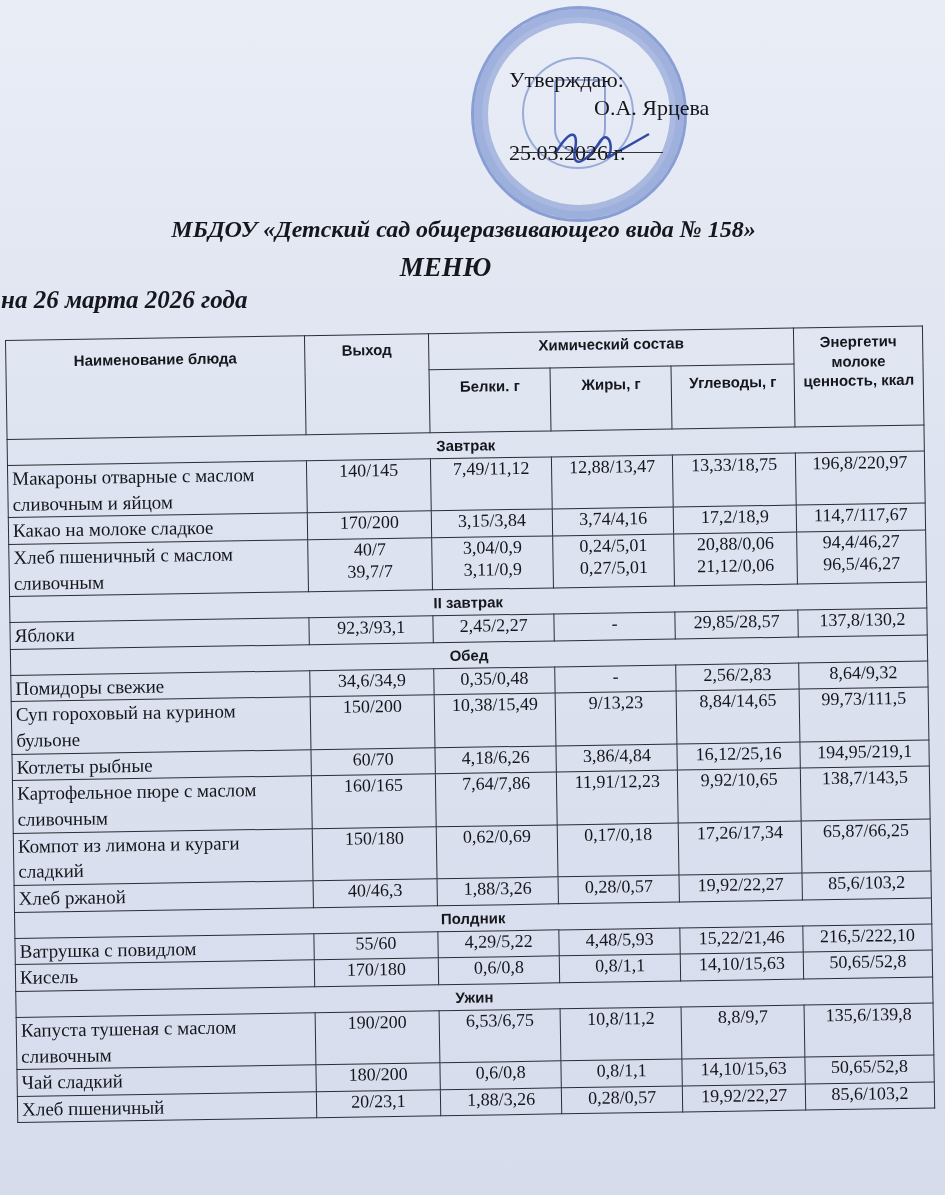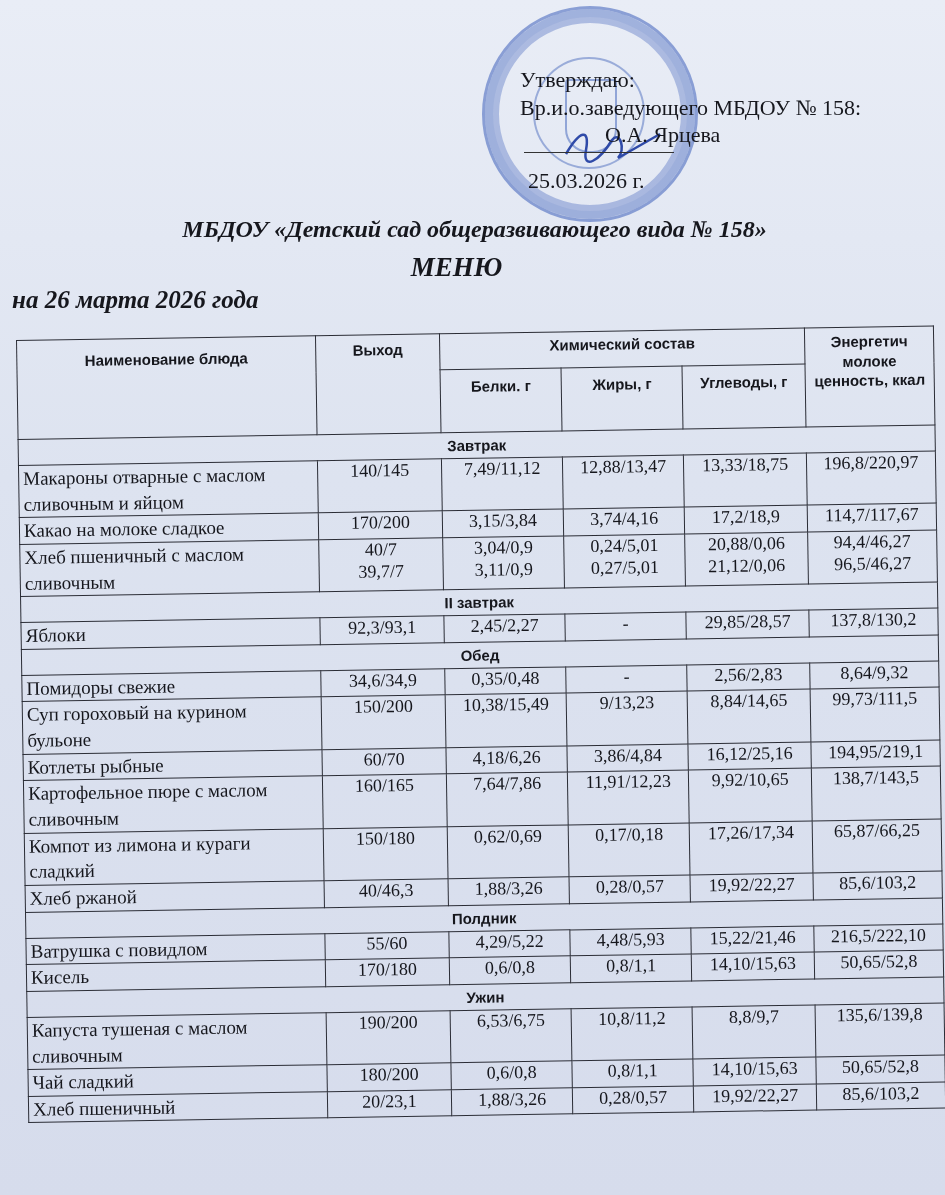--- a/index.html
+++ b/index.html
@@ -3,28 +3,28 @@
 <meta charset="utf-8">
 <style>
   html, body { margin: 0; padding: 0; }
   body {
     width: 945px; height: 1195px; overflow: hidden;
     background: linear-gradient(180deg, #e9edf6 0%, #dde3f0 40%, #d6dcec 100%);
     font-family: "Liberation Serif", "DejaVu Serif", serif;
     color: #16171d;
     position: relative;
   }
-  .sheet { position: absolute; left: 12px; top: 0; width: 803px; height: 1195px; }
+  .sheet { position: absolute; left: 1px; top: 0; width: 803px; height: 1195px; }
   
   .approve { position: absolute; left: 508px; top: 66px; font-size: 22px; line-height: 1.25; }
   .approve div { white-space: nowrap; }
   .approve .l1 { margin-left: 0; }
   .approve .l2 { margin-left: 0; }
   .approve .l3 { margin-left: 85px; }
-  .approve .l4 { margin-left: 8px; margin-top: 18px; }
+  .approve .l4 { margin-left: 0; margin-top: 18px; }
   .sig-line { position: absolute; left: 512px; top: 152px; width: 150px; border-top: 1px solid #333; }
   
   .stamp {
     position: absolute; left: 470px; top: 6px; width: 210px; height: 210px;
     border-radius: 50%; border: 3px solid rgba(60,95,185,0.55);
     box-shadow: inset 0 0 0 8px rgba(60,95,185,0.10), inset 0 0 0 14px rgba(60,95,185,0.35);
   }
   .stamp .inner {
     position: absolute; left: 48px; top: 48px; width: 108px; height: 108px;
     border-radius: 50%; border: 2px solid rgba(60,95,185,0.45);
@@ -65,21 +65,20 @@
     <div class="inner"></div>
     <div class="emblem"></div>
   </div>
 
   <svg class="signature" width="110" height="50">
     <path d="M6 34 C 20 10, 30 8, 26 30 S 40 40, 52 20 C 60 10, 66 30, 58 38 L 100 14" fill="none" stroke="#2f4aa8" stroke-width="2.5"></path>
   </svg>
 
   <div class="approve">
     <div class="l1">Утверждаю:</div>
-    <div class="l2">Вр.и.о.заведующего МБДОУ № 158:</div>
     <div class="l3">О.А. Ярцева</div>
     <div class="l4">25.03.2026 г.</div>
   </div>
   <div class="sig-line"></div>
 
   <div class="org">МБДОУ «Детский сад общеразвивающего вида № 158»</div>
   <div class="title">МЕНЮ</div>
   <div class="subtitle">на 26 марта 2026 года</div>
 
   <div class="tbl-wrap">

